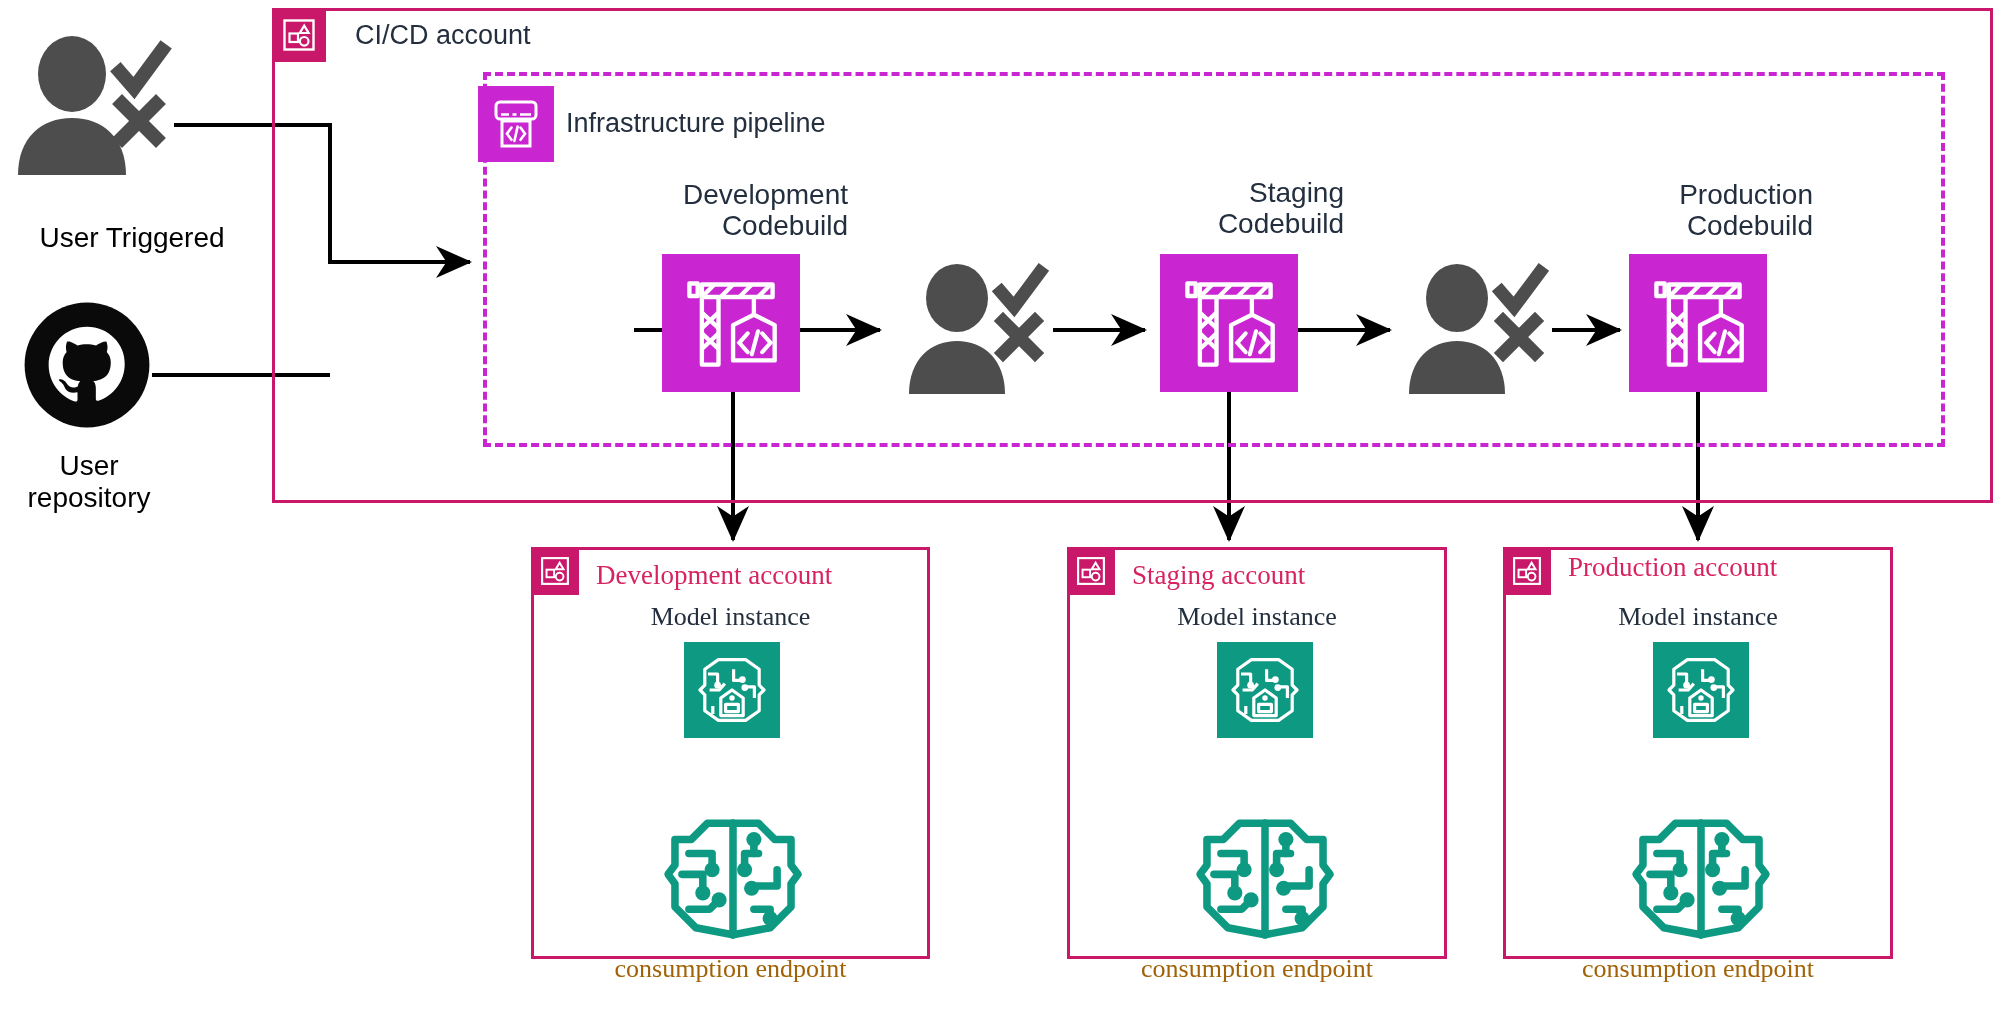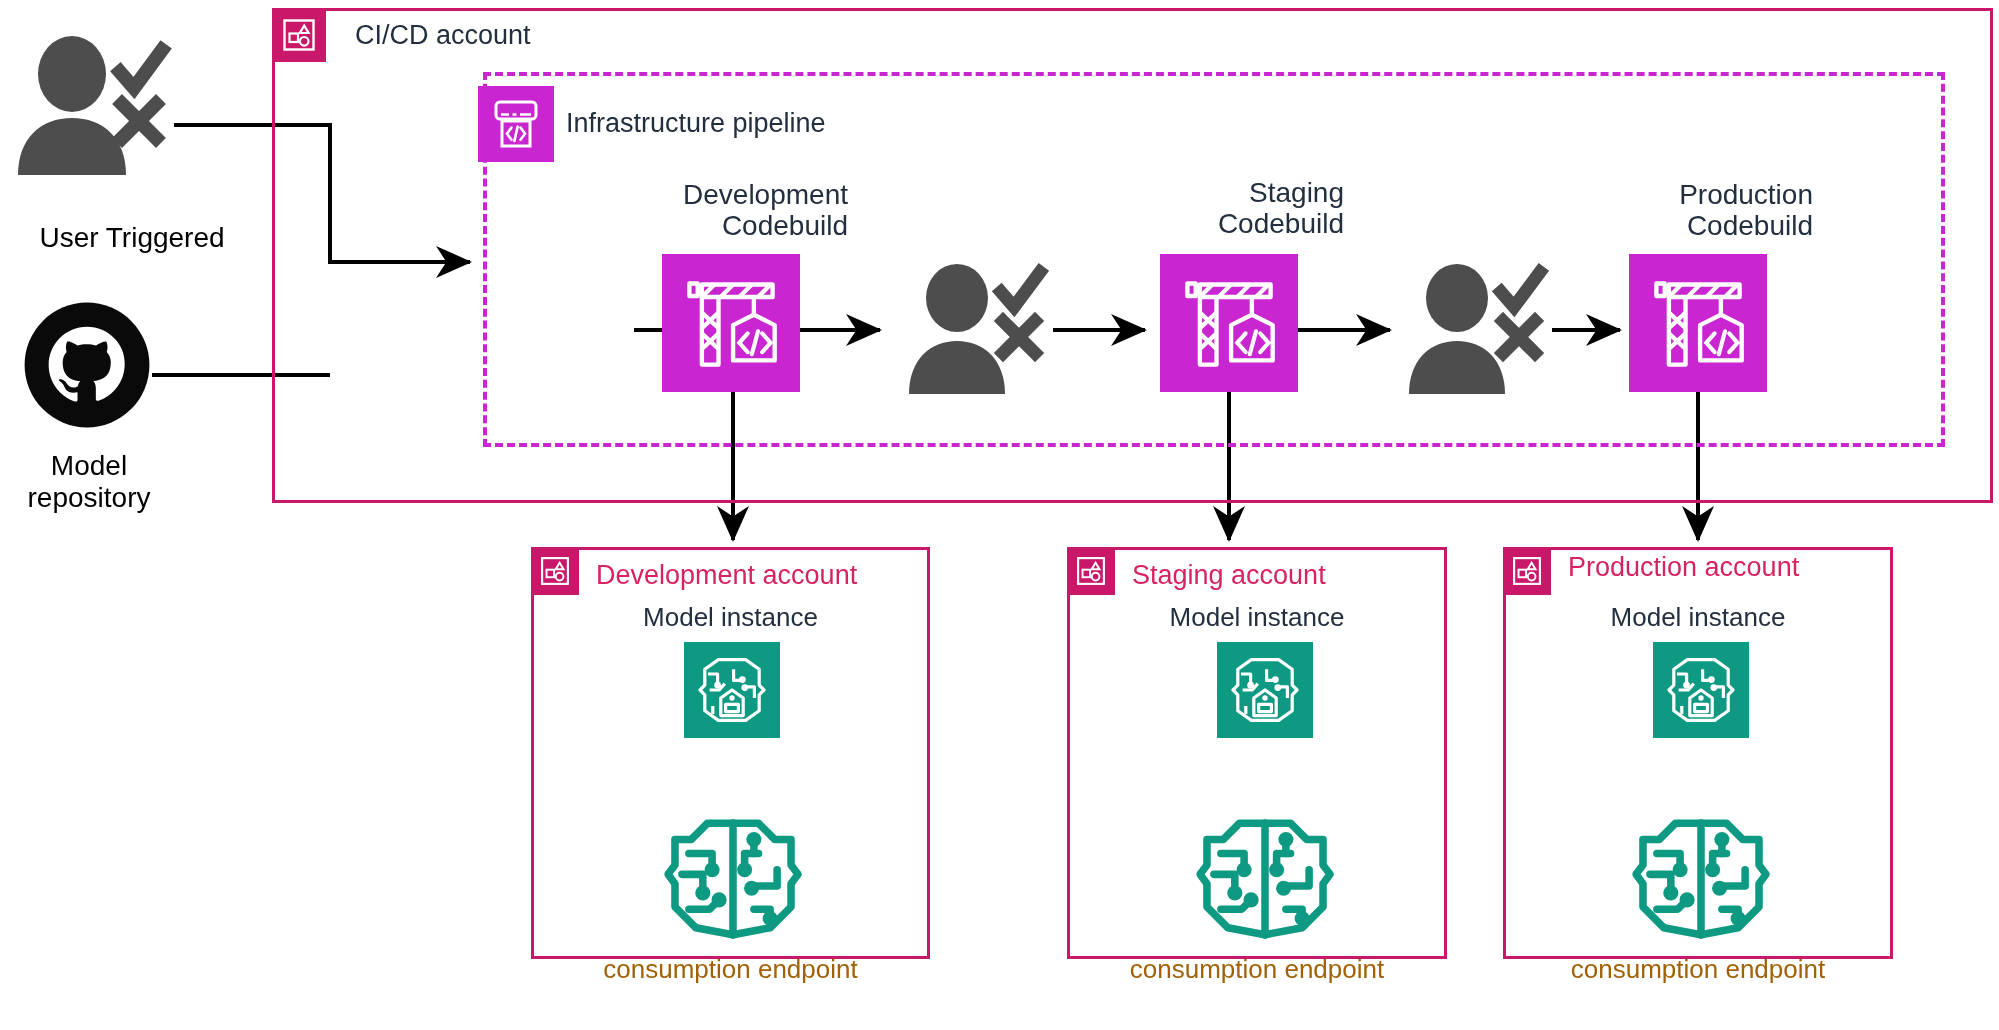--- a/index.html
+++ b/index.html
@@ -73,20 +73,21 @@
   
   .person-wrap { width: 140px; height: 150px; }
 
   
   .acct-card {
     border: 3px solid #C9186A;
     box-sizing: border-box;
     background: #ffffff;
     top: 547px;
     height: 412px;
+    font-family: Liberation Serif, serif;
   }
   .acct-badge {
     width: 48px; height: 48px;
     background: #C9186A;
     display: flex; align-items: center; justify-content: center;
   }
   .acct-title {
     font-size: 27px;
     color: #D72361;
     white-space: nowrap;
@@ -196,21 +197,21 @@
         c-1.3,-3.4 -3.3,-4.3 -3.3,-4.3 c-2.7,-1.8 0.2,-1.8 0.2,-1.8 c3,0.2 4.6,3.1 4.6,3.1
         c2.6,4.5 6.9,3.2 8.6,2.4 c0.3,-1.9 1,-3.2 1.9,-4 c-6.6,-0.7 -13.5,-3.3 -13.5,-14.6
         c0,-3.2 1.2,-5.9 3.1,-7.9 c-0.3,-0.8 -1.3,-3.8 0.3,-8 c0,0 2.4,-0.8 7.9,3
         c2.3,-0.6 4.8,-1 7.2,-1 c2.4,0 4.9,0.3 7.2,1 c5.5,-3.7 7.9,-3 7.9,-3
         c1.6,4.1 0.6,7.2 0.3,8 c1.9,2.1 3.1,4.7 3.1,7.9 c0,11.3 -6.9,13.8 -13.5,14.5
         c1.1,0.9 2,2.7 2,5.5 c0,4 0,7.2 0,8.2 c0,0.8 0.5,1.7 2,1.4
         c11.7,-3.9 20.2,-15 20.2,-28.1 C79.5,33.7 66.3,20.5 50,20.5 Z"></path>
     </svg>
   </div>
   <div class="abs side-label" style="left:0px; top:450px; width:178px;">
-    <span>Model</span><br>
+    <span>User</span><br>
     <span>repository</span>
   </div>
 
   <div class="abs stage-title" style="left:618px; top:180px; width:230px;">
     <span>Development</span><br>
     <span>Codebuild</span>
   </div>
   <div class="abs tile tile-magenta" style="left:662px; top:254px; width:138px; height:138px;">
     <svg width="104" height="104" viewBox="0 0 100 100" aria-hidden="true">
       <g stroke="#ffffff" stroke-width="4.2" fill="none" stroke-linejoin="round">

